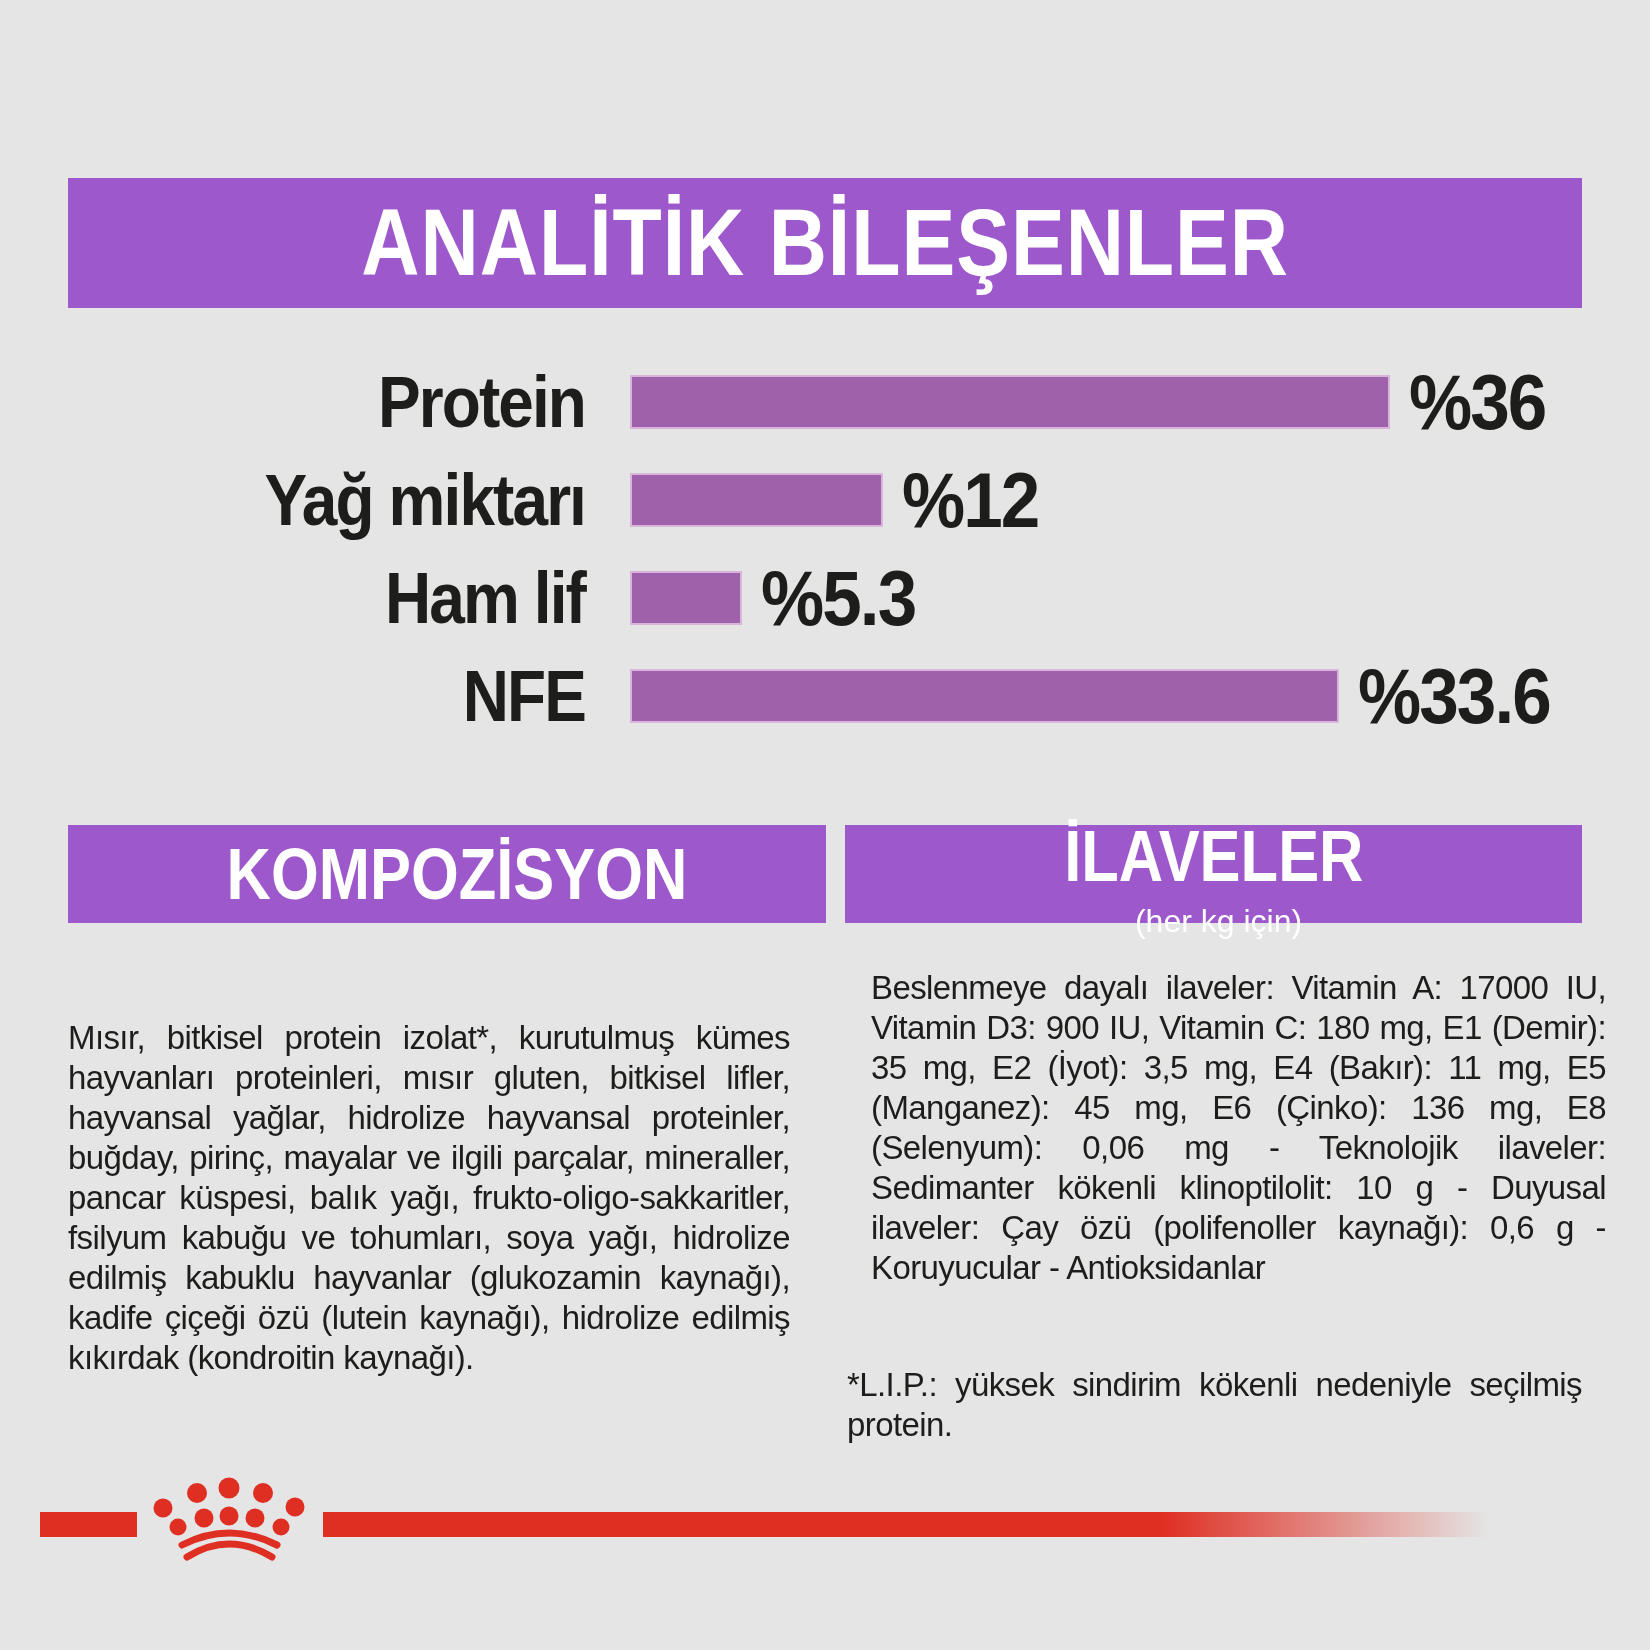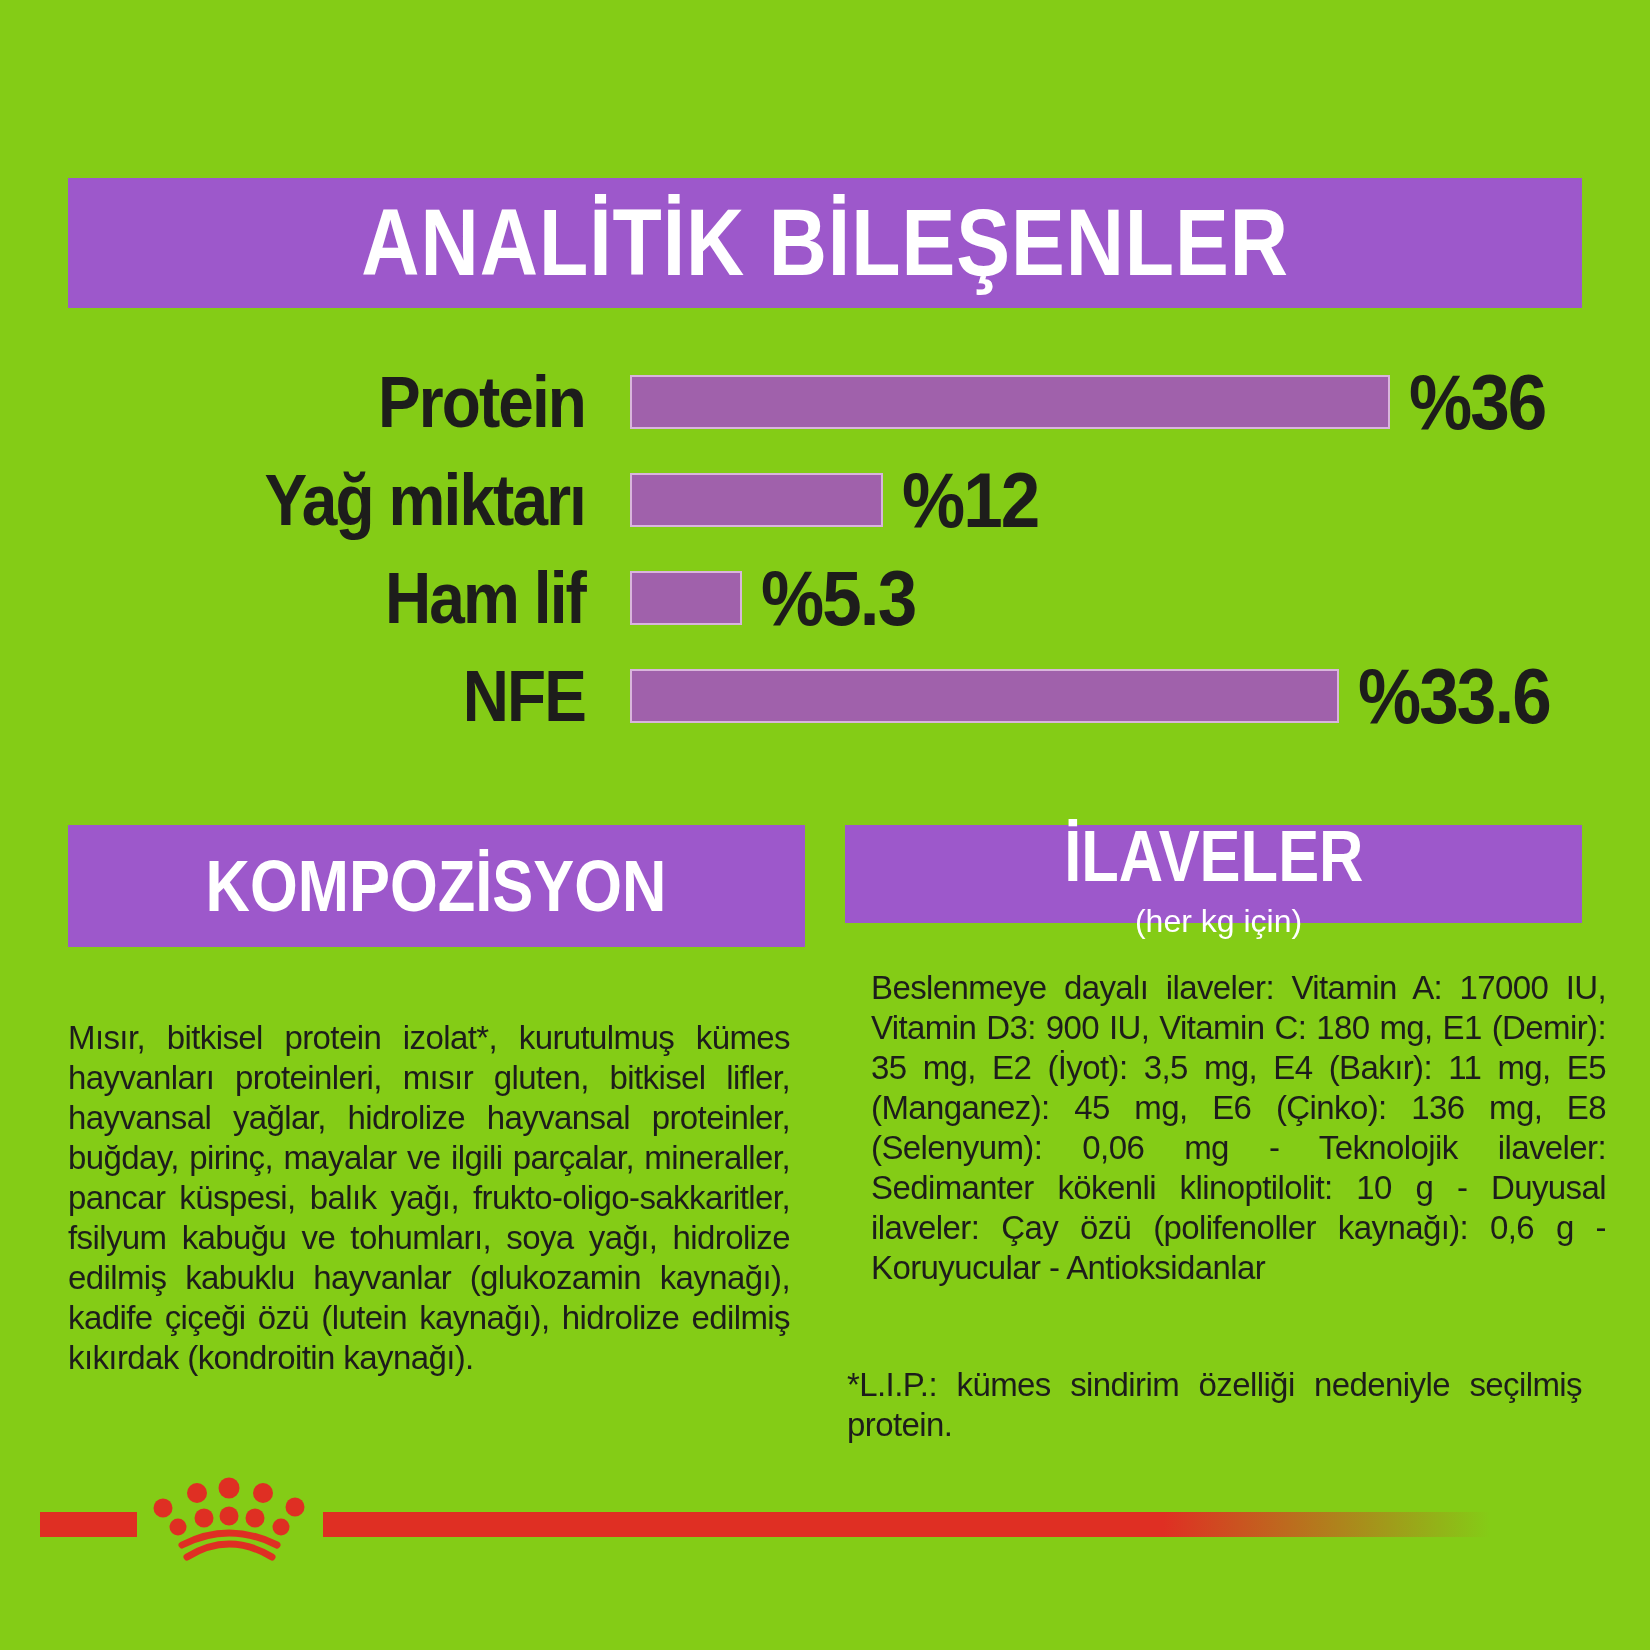--- a/index.html
+++ b/index.html
@@ -1,30 +1,30 @@
 <!DOCTYPE html>
 <html><head>
 <meta charset="utf-8">
 <style>
   html,body{margin:0;padding:0;background:#ffffff;}
   #page{
-    position:relative;width:1650px;height:1650px;background:#84cc16;overflow:hidden;
+    position:relative;width:1650px;height:1650px;background:#e5e5e5;overflow:hidden;
     font-family:"Liberation Sans",sans-serif;color:#1d1d1b;
   }
   .banner{
     position:absolute;background:#9d58cb;color:#ffffff;
     display:flex;align-items:center;justify-content:center;
   }
   .banner-title{
     font-weight:700;letter-spacing:1px;transform:scale(0.96,1.12);
     white-space:nowrap;
   }
   #top-banner{left:68px;top:178px;width:1514px;height:130px;}
   #top-banner .banner-title{font-size:84px;}
-  #comp-banner{left:68px;top:825px;width:737px;height:122px;}
+  #comp-banner{left:68px;top:825px;width:737px;height:98px;padding-left:21px;}
   #adds-banner{left:845px;top:825px;width:737px;height:98px;flex-direction:column;}
   .section-title{font-size:64px;font-weight:700;transform:scale(0.96,1.12);white-space:nowrap;}
   .section-suffix{font-size:32px;font-weight:400;margin-left:10px;position:relative;top:10px;}
   
   .row-label{
     position:absolute;display:flex;align-items:center;justify-content:flex-end;
     font-weight:700;font-size:68px;letter-spacing:-2px;transform-origin:right center;transform:scale(0.94,1.05);
   }
   .bar{position:absolute;background:#a061ab;box-shadow:0 0 0 2px #d9b5dc inset;}
   .bar-value{
@@ -75,21 +75,21 @@
   <div class="banner" id="comp-banner">
     <span class="section-title">KOMPOZİSYON</span>
   </div>
   <div class="copy" id="comp-copy">Mısır, bitkisel protein izolat*, kurutulmuş kümes hayvanları proteinleri, mısır gluten, bitkisel lifler, hayvansal yağlar, hidrolize hayvansal proteinler, buğday, pirinç, mayalar ve ilgili parçalar, mineraller, pancar küspesi, balık yağı, frukto-oligo-sakkaritler, fsilyum kabuğu ve tohumları, soya yağı, hidrolize edilmiş kabuklu hayvanlar (glukozamin kaynağı), kadife çiçeği özü (lutein kaynağı), hidrolize edilmiş kıkırdak (kondroitin kaynağı).</div>
 
   <div class="banner" id="adds-banner">
     <span class="section-title">İLAVELER</span>
     <span class="section-suffix">(her kg için)</span>
   </div>
   <div class="copy" id="adds-copy">Beslenmeye dayalı ilaveler: Vitamin A: 17000 IU, Vitamin D3: 900 IU, Vitamin C: 180 mg, E1 (Demir): 35 mg, E2 (İyot): 3,5 mg, E4 (Bakır): 11 mg, E5 (Manganez): 45 mg, E6 (Çinko): 136 mg, E8 (Selenyum): 0,06 mg - Teknolojik ilaveler: Sedimanter kökenli klinoptilolit: 10 g - Duyusal ilaveler: Çay özü (polifenoller kaynağı): 0,6 g - Koruyucular - Antioksidanlar</div>
-  <div class="copy" id="footnote">*L.I.P.: kümes sindirim özelliği nedeniyle seçilmiş protein.</div>
+  <div class="copy" id="footnote">*L.I.P.: yüksek sindirim kökenli nedeniyle seçilmiş protein.</div>
 
   <div class="red-seg" id="red-left"></div>
   <div class="red-seg" id="red-right"></div>
 
   <svg id="crown" width="172" height="92" viewBox="0 0 172 92">
     <g fill="#df2f23">
       <circle cx="15" cy="35" r="9.5"></circle>
       <circle cx="49" cy="20" r="10"></circle>
       <circle cx="81" cy="15" r="10.5"></circle>
       <circle cx="115" cy="20" r="10"></circle>

